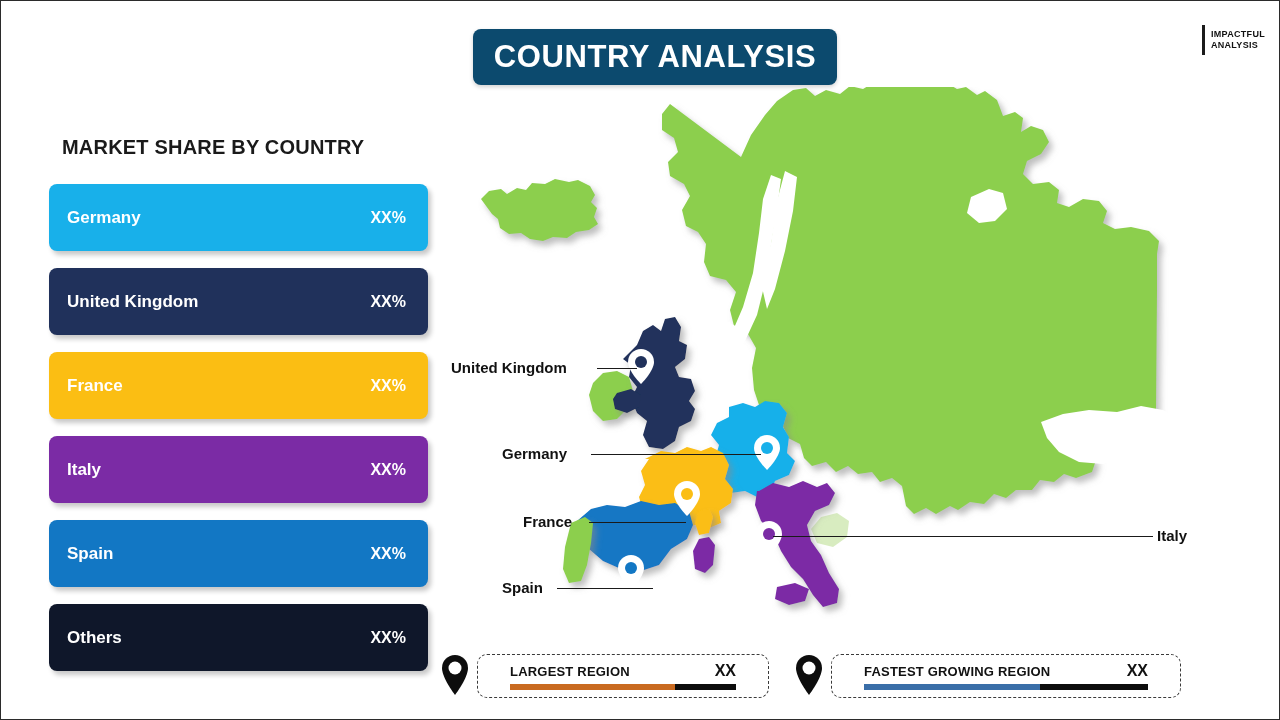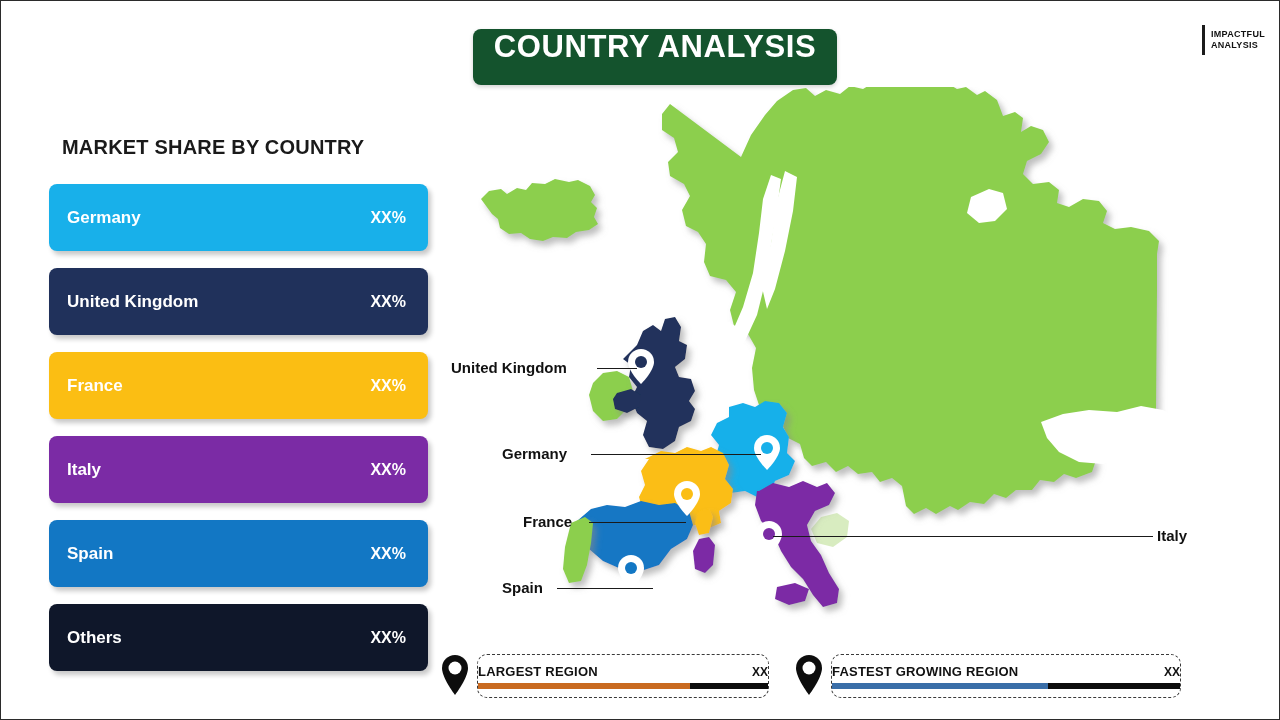--- a/index.html
+++ b/index.html
@@ -13,23 +13,23 @@
     position:relative;width:1280px;height:720px;
     background:#ffffff;
     box-sizing:border-box;
     border:1px solid #2b2b2b;
   }
 
   
   #title-bar{
     position:absolute;left:472px;top:28px;
     width:364px;height:56px;
-    background:#14532d;
+    background:#0c4a6e;
     border-radius:8px;
-    display:flex;justify-content:center;
+    display:flex;align-items:center;justify-content:center;
     box-shadow:0 2px 4px rgba(0,0,0,.18);
   }
   #title-bar .t{
     color:#ffffff;font-size:31px;font-weight:bold;
     letter-spacing:.6px;
     font-family:"Liberation Sans", sans-serif;
   }
 
   
   #logo{
@@ -100,28 +100,28 @@
 
   
   .badge{
     position:absolute;
     height:44px;
     border:1.6px dashed #3a3a3a;
     border-radius:10px;
     box-sizing:border-box;
     background:#fff;
     display:flex;flex-direction:column;justify-content:center;
-    padding:0 0;
+    padding:0 32px;
   }
   .badge .row{
     display:flex;align-items:baseline;justify-content:space-between;
     margin-bottom:4px;
   }
   .badge .lab{font-size:13px;font-weight:bold;color:#111;letter-spacing:.2px;}
-  .badge .num{font-size:12px;font-weight:bold;color:#111;}
+  .badge .num{font-size:16px;font-weight:bold;color:#111;}
   .badge .track{
     height:6px;width:100%;background:#0d0d0d;border-radius:0;position:relative;
   }
   .badge .fill{
     position:absolute;left:0;top:0;height:6px;
   }
   .pin-black{position:absolute;}
 </style>
 </head>
 <body>

